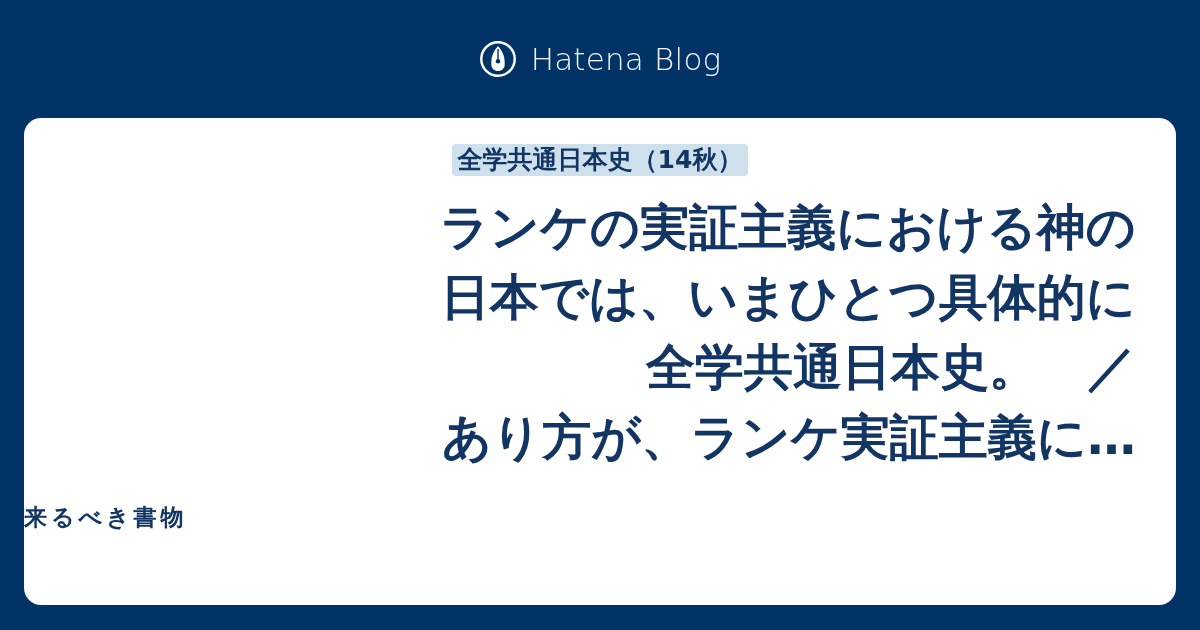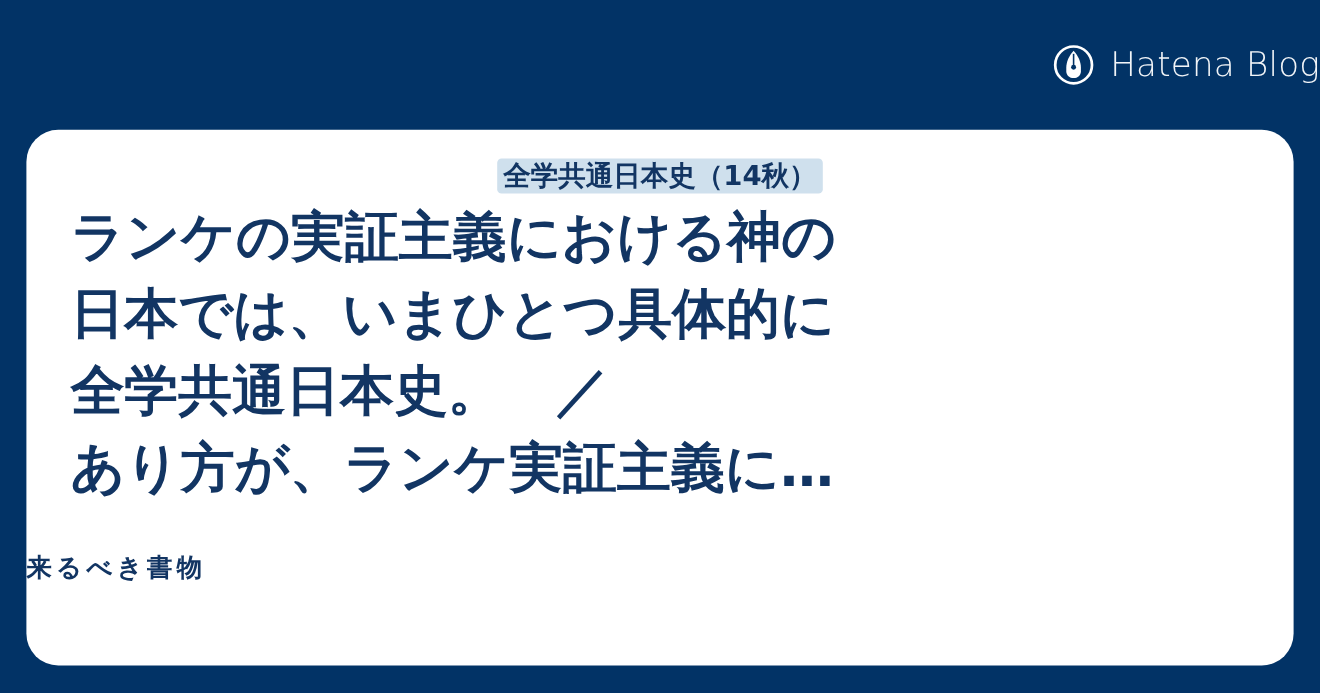--- a/index.html
+++ b/index.html
@@ -25,21 +25,21 @@
 
   
   .header {
     position: absolute;
     top: 0;
     left: 0;
     width: 1200px;
     height: 118px;
     display: flex;
     align-items: center;
-    justify-content: flex-end;
+    justify-content: center;
     gap: 14px;
   }
   .brand-icon {
     width: 38px;
     height: 38px;
     display: block;
     flex: 0 0 auto;
   }
   .brand-text {
     font-size: 31px;
@@ -52,21 +52,21 @@
   }
 
   
   .card {
     position: absolute;
     left: 24px;
     top: 118px;
     width: 1152px;
     height: 487px;
     background: #ffffff;
-    border-radius: 29px;
+    border-radius: 17px;
     box-sizing: border-box;
     overflow: hidden;
   }
   .card-inner {
     position: absolute;
     left: 0;
     top: 0;
     width: 1152px;
     height: 487px;
     display: flex;
@@ -87,23 +87,23 @@
     height: 32px;
     padding: 0 6px;
     border-radius: 4px;
     white-space: nowrap;
     letter-spacing: 0px;
     font-family: "DejaVu Sans", "Liberation Sans", sans-serif;
   }
 
   
   .entry-title {
-    margin-top: 5px;
+    margin-top: 17px;
     width: 100%;
-    text-align: left;
+    text-align: right;
     color: #123563;
     font-weight: bold;
     font-size: 49px;
     line-height: 70px;
     letter-spacing: 0px;
     font-family: "DejaVu Sans", "Liberation Sans", sans-serif;
   }
   .entry-title .tline {
     display: block;
     white-space: pre;

